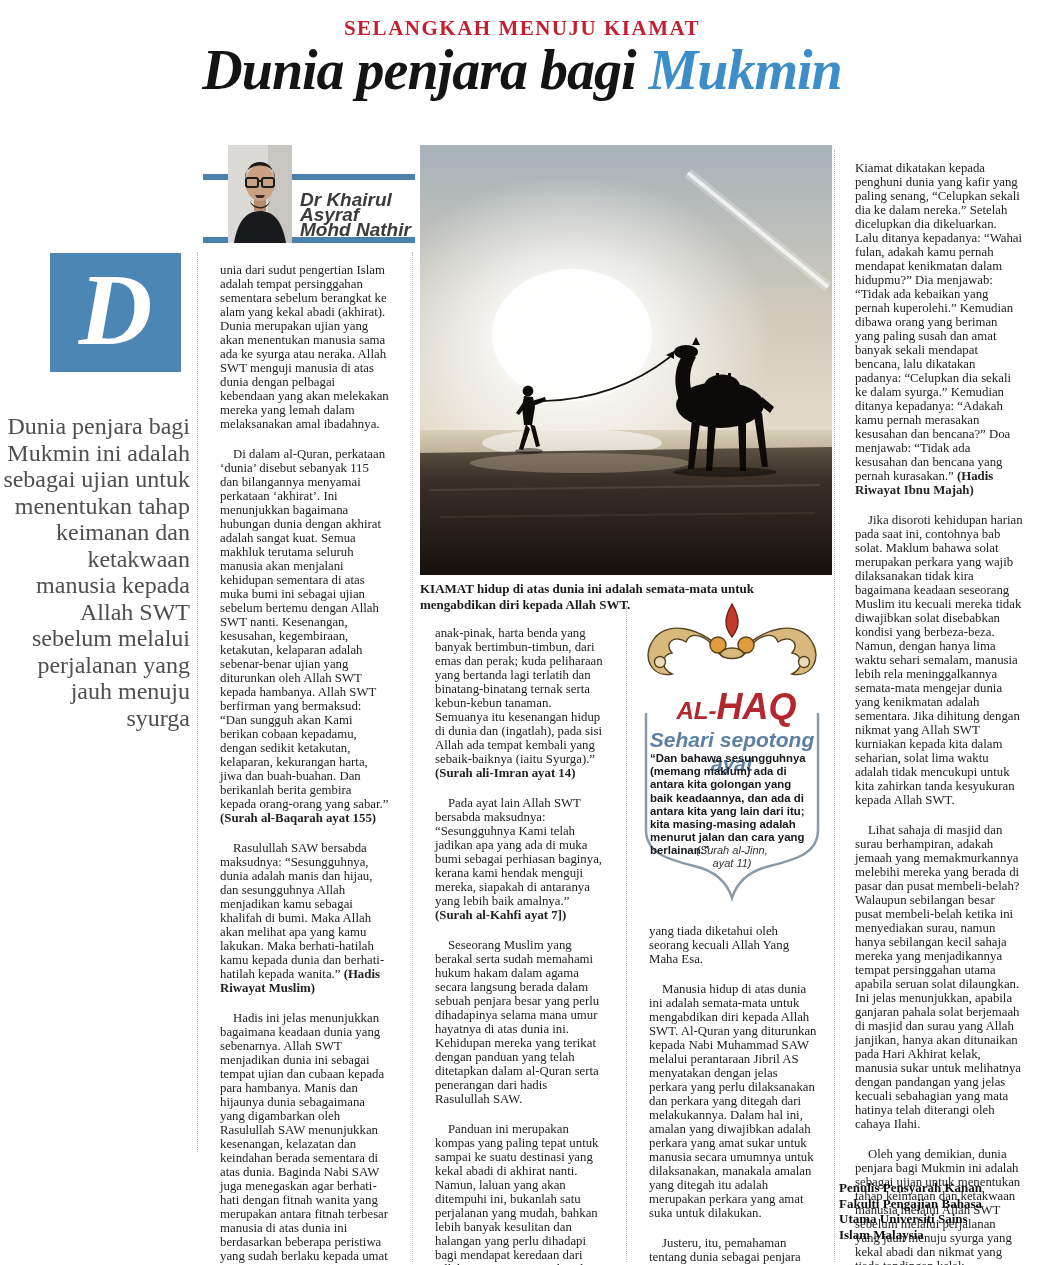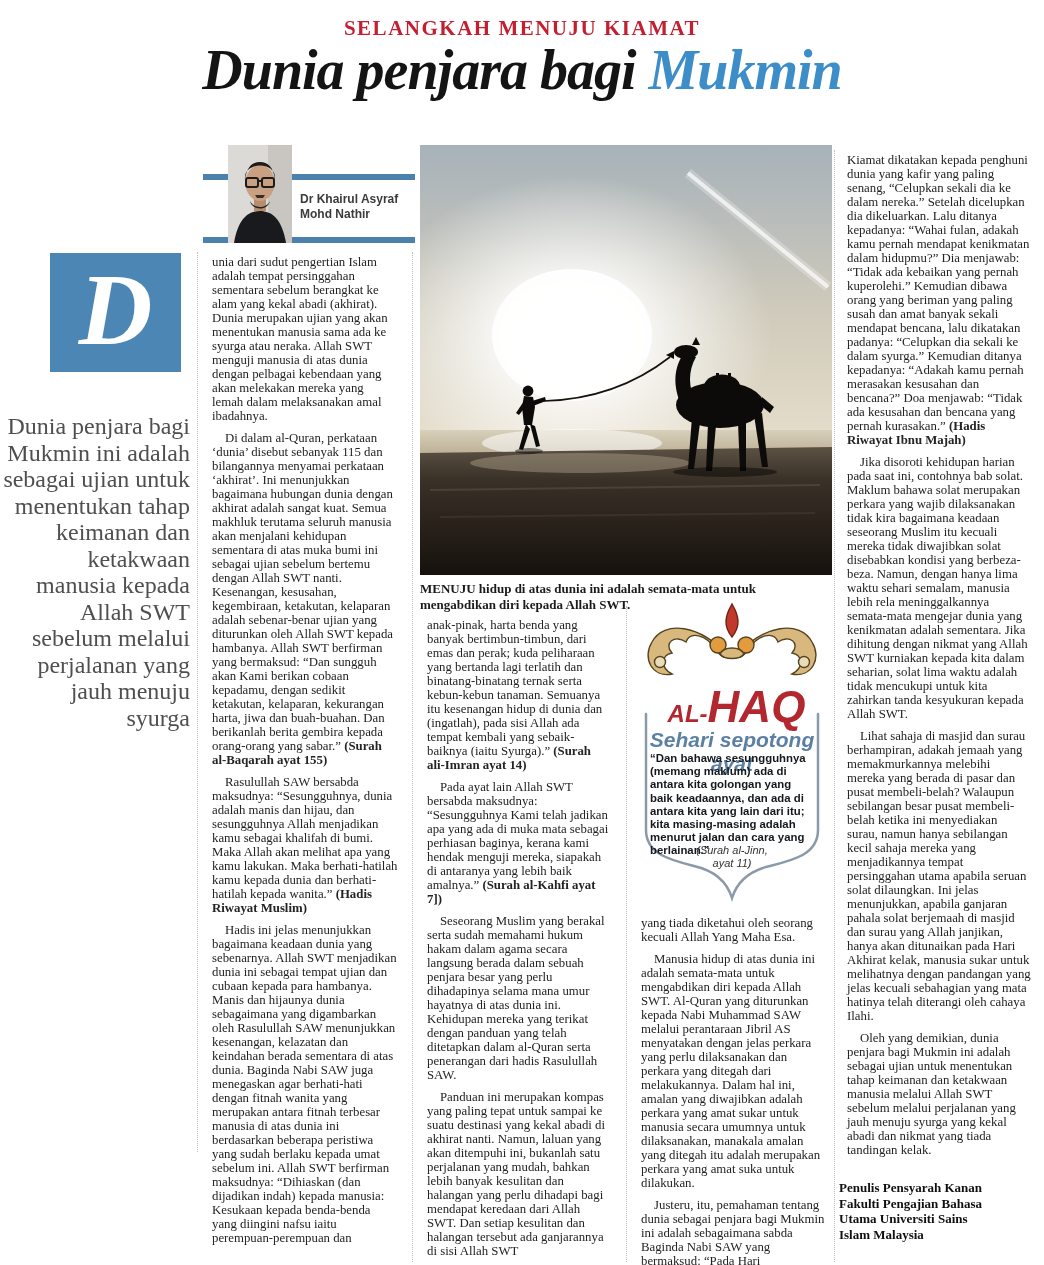--- a/index.html
+++ b/index.html
@@ -13,51 +13,51 @@
             font-style:italic;font-weight:bold;font-size:56px;letter-spacing:-1px;color:#141414;white-space:nowrap;}
   .headline .blue{color:#3d8ec8;}
 
   
   .byline{position:absolute;left:203px;top:145px;width:212px;height:100px;}
   .byline .bar{position:absolute;left:0;right:0;height:6px;background:#4c80ad;}
   .byline .bar.top{top:29px;}
   .byline .bar.bottom{top:92px;}
   .byline .photo{position:absolute;left:25px;top:0;width:64px;height:98px;z-index:2;}
   .byline .name{position:absolute;left:97px;top:47px;font-family:"Liberation Sans",sans-serif;
-                font-weight:bold;font-size:12px;line-height:15px;color:#3b3b3b;}
+                font-weight:bold;font-size:19px;line-height:15px;color:#3b3b3b;font-style:italic;}
 
   
   .dropcap{position:absolute;left:50px;top:253px;width:131px;height:119px;background:#4c86b4;
            color:#fff;font-style:italic;font-weight:bold;font-size:102px;line-height:114px;text-align:center;}
   .pullquote{position:absolute;left:2px;top:413px;width:188px;text-align:right;
              font-size:24px;line-height:26.5px;color:#4f4f4f;}
 
   
   .col{position:absolute;font-size:12.8px;line-height:14px;color:#232323;}
-  .col p{margin:8px;}
+  .col p{margin:16px;}
   .col p.ind{text-indent:13px;}
   .b{font-weight:bold;}
   .col1{left:204px;top:247px;width:202px;}
   .col2{left:419px;top:610px;width:200px;}
   .col3{left:633px;top:908px;width:200px;}
   .col4{left:839px;top:145px;width:200px;}
 
   
   .photo-wrap{position:absolute;left:420px;top:145px;width:412px;height:430px;background:#222;}
   .caption{position:absolute;left:420px;top:581px;width:412px;font-weight:bold;
            font-size:13px;line-height:15.5px;color:#1a1a1a;}
 
   
   .alhaq{position:absolute;left:630px;top:598px;width:204px;height:310px;}
   .alhaq .flourish{position:absolute;left:0;top:0;width:204px;height:96px;}
   .alhaq .arch{position:absolute;left:0;top:0;width:204px;height:310px;}
   .alhaq-title{position:absolute;top:92px;left:0;width:100%;text-align:center;color:#b3272e;
                font-family:"Liberation Sans",sans-serif;font-style:italic;font-weight:bold;line-height:34px;}
   .alhaq-title .sm{font-size:24px;margin-left:9px;}
-  .alhaq-title .lg{font-size:44px;}
+  .alhaq-title .lg{font-size:36px;}
   .alhaq-sub{position:absolute;top:130px;left:0;width:100%;text-align:center;color:#5c80a4;
              font-family:"Liberation Sans",sans-serif;font-weight:bold;font-style:italic;font-size:21px;}
   .alhaq-quote{position:absolute;top:154px;left:20px;right:20px;text-align:left;
                font-family:"Liberation Sans",sans-serif;font-weight:bold;font-size:11.4px;line-height:13.2px;color:#14181d;}
   .alhaq-src{position:absolute;top:246px;left:0;width:100%;text-align:center;
              font-family:"Liberation Sans",sans-serif;font-style:italic;font-size:11px;line-height:13px;color:#333;}
 
   
   .credit{position:absolute;left:839px;top:1180px;width:200px;font-weight:bold;
           font-size:13px;line-height:15.5px;color:#101010;}
@@ -167,32 +167,32 @@
         <path d="M288 278 L286 326 L292 326 L296 280 Z"></path>
         <path d="M318 278 L320 326 L326 326 L326 276 Z"></path>
         <path d="M334 270 L342 322 L348 322 L342 268 Z"></path>
         <path d="M342 252 L354 262 L350 268 L340 260 Z"></path>
       </g>
       <ellipse cx="305" cy="327" rx="52" ry="5" fill="#000" opacity="0.45"></ellipse>
     </svg>
   </div>
 
   <div class="caption">
-    <span>MENUJU</span><span> hidup di atas dunia ini adalah semata-mata untuk mengabdikan diri kepada Allah SWT.</span>
+    <span>KIAMAT</span><span> hidup di atas dunia ini adalah semata-mata untuk mengabdikan diri kepada Allah SWT.</span>
   </div>
 
   <div class="col col1">
       <p><span>unia dari sudut pengertian Islam adalah tempat persinggahan sementara sebelum berangkat ke alam yang kekal abadi (akhirat). Dunia merupakan ujian yang akan menentukan manusia sama ada ke syurga atau neraka. Allah SWT menguji manusia di atas dunia dengan pelbagai kebendaan yang akan melekakan mereka yang lemah dalam melaksanakan amal ibadahnya.</span></p>
       <p class="ind"><span>Di dalam al-Quran, perkataan ‘dunia’ disebut sebanyak 115 dan bilangannya menyamai perkataan ‘akhirat’. Ini menunjukkan bagaimana hubungan dunia dengan akhirat adalah sangat kuat. Semua makhluk terutama seluruh manusia akan menjalani kehidupan sementara di atas muka bumi ini sebagai ujian sebelum bertemu dengan Allah SWT nanti. Kesenangan, kesusahan, kegembiraan, ketakutan, kelaparan adalah sebenar-benar ujian yang diturunkan oleh Allah SWT kepada hambanya. Allah SWT berfirman yang bermaksud: “Dan sungguh akan Kami berikan cobaan kepadamu, dengan sedikit ketakutan, kelaparan, kekurangan harta, jiwa dan buah-buahan. Dan berikanlah berita gembira kepada orang-orang yang sabar.” </span><span class="b">(Surah al-Baqarah ayat 155)</span></p>
       <p class="ind"><span>Rasulullah SAW bersabda maksudnya: “Sesungguhnya, dunia adalah manis dan hijau, dan sesungguhnya Allah menjadikan kamu sebagai khalifah di bumi. Maka Allah akan melihat apa yang kamu lakukan. Maka berhati-hatilah kamu kepada dunia dan berhati-hatilah kepada wanita.” </span><span class="b">(Hadis Riwayat Muslim)</span></p>
       <p class="ind"><span>Hadis ini jelas menunjukkan bagaimana keadaan dunia yang sebenarnya. Allah SWT menjadikan dunia ini sebagai tempat ujian dan cubaan kepada para hambanya. Manis dan hijaunya dunia sebagaimana yang digambarkan oleh Rasulullah SAW menunjukkan kesenangan, kelazatan dan keindahan berada sementara di atas dunia. Baginda Nabi SAW juga menegaskan agar berhati-hati dengan fitnah wanita yang merupakan antara fitnah terbesar manusia di atas dunia ini berdasarkan beberapa peristiwa yang sudah berlaku kepada umat sebelum ini. Allah SWT berfirman maksudnya: “Dihiaskan (dan dijadikan indah) kepada manusia: Kesukaan kepada benda-benda yang diingini nafsu iaitu perempuan-perempuan dan</span></p>
     </div>
   <div class="col col2">
       <p><span>anak-pinak, harta benda yang banyak bertimbun-timbun, dari emas dan perak; kuda peliharaan yang bertanda lagi terlatih dan binatang-binatang ternak serta kebun-kebun tanaman. Semuanya itu kesenangan hidup di dunia dan (ingatlah), pada sisi Allah ada tempat kembali yang sebaik-baiknya (iaitu Syurga).” </span><span class="b">(Surah ali-Imran ayat 14)</span></p>
-      <p class="ind"><span>Pada ayat lain Allah SWT bersabda maksudnya: “Sesungguhnya Kami telah jadikan apa yang ada di muka mata sebagai perhiasan baginya, kerana kami hendak menguji mereka, siapakah di antaranya yang lebih baik amalnya.” </span><span class="b">(Surah al-Kahfi ayat 7])</span></p>
+      <p class="ind"><span>Pada ayat lain Allah SWT bersabda maksudnya: “Sesungguhnya Kami telah jadikan apa yang ada di muka bumi sebagai perhiasan baginya, kerana kami hendak menguji mereka, siapakah di antaranya yang lebih baik amalnya.” </span><span class="b">(Surah al-Kahfi ayat 7])</span></p>
       <p class="ind"><span>Seseorang Muslim yang berakal serta sudah memahami hukum hakam dalam agama secara langsung berada dalam sebuah penjara besar yang perlu dihadapinya selama mana umur hayatnya di atas dunia ini. Kehidupan mereka yang terikat dengan panduan yang telah ditetapkan dalam al-Quran serta penerangan dari hadis Rasulullah SAW.</span></p>
       <p class="ind"><span>Panduan ini merupakan kompas yang paling tepat untuk sampai ke suatu destinasi yang kekal abadi di akhirat nanti. Namun, laluan yang akan ditempuhi ini, bukanlah satu perjalanan yang mudah, bahkan lebih banyak kesulitan dan halangan yang perlu dihadapi bagi mendapat keredaan dari Allah SWT. Dan setiap kesulitan dan halangan tersebut ada ganjarannya di sisi Allah SWT</span></p>
     </div>
   <div class="col col3">
       <p><span>yang tiada diketahui oleh seorang kecuali Allah Yang Maha Esa.</span></p>
       <p class="ind"><span>Manusia hidup di atas dunia ini adalah semata-mata untuk mengabdikan diri kepada Allah SWT. Al-Quran yang diturunkan kepada Nabi Muhammad SAW melalui perantaraan Jibril AS menyatakan dengan jelas perkara yang perlu dilaksanakan dan perkara yang ditegah dari melakukannya. Dalam hal ini, amalan yang diwajibkan adalah perkara yang amat sukar untuk manusia secara umumnya untuk dilaksanakan, manakala amalan yang ditegah itu adalah merupakan perkara yang amat suka untuk dilakukan.</span></p>
       <p class="ind"><span>Justeru, itu, pemahaman tentang dunia sebagai penjara bagi Mukmin ini adalah sebagaimana sabda Baginda Nabi SAW yang bermaksud: “Pada Hari</span></p>
     </div>
   <div class="col col4">
       <p><span>Kiamat dikatakan kepada penghuni dunia yang kafir yang paling senang, “Celupkan sekali dia ke dalam nereka.” Setelah dicelupkan dia dikeluarkan. Lalu ditanya kepadanya: “Wahai fulan, adakah kamu pernah mendapat kenikmatan dalam hidupmu?” Dia menjawab: “Tidak ada kebaikan yang pernah kuperolehi.” Kemudian dibawa orang yang beriman yang paling susah dan amat banyak sekali mendapat bencana, lalu dikatakan padanya: “Celupkan dia sekali ke dalam syurga.” Kemudian ditanya kepadanya: “Adakah kamu pernah merasakan kesusahan dan bencana?” Doa menjawab: “Tidak ada kesusahan dan bencana yang pernah kurasakan.” </span><span class="b">(Hadis Riwayat Ibnu Majah)</span></p>

